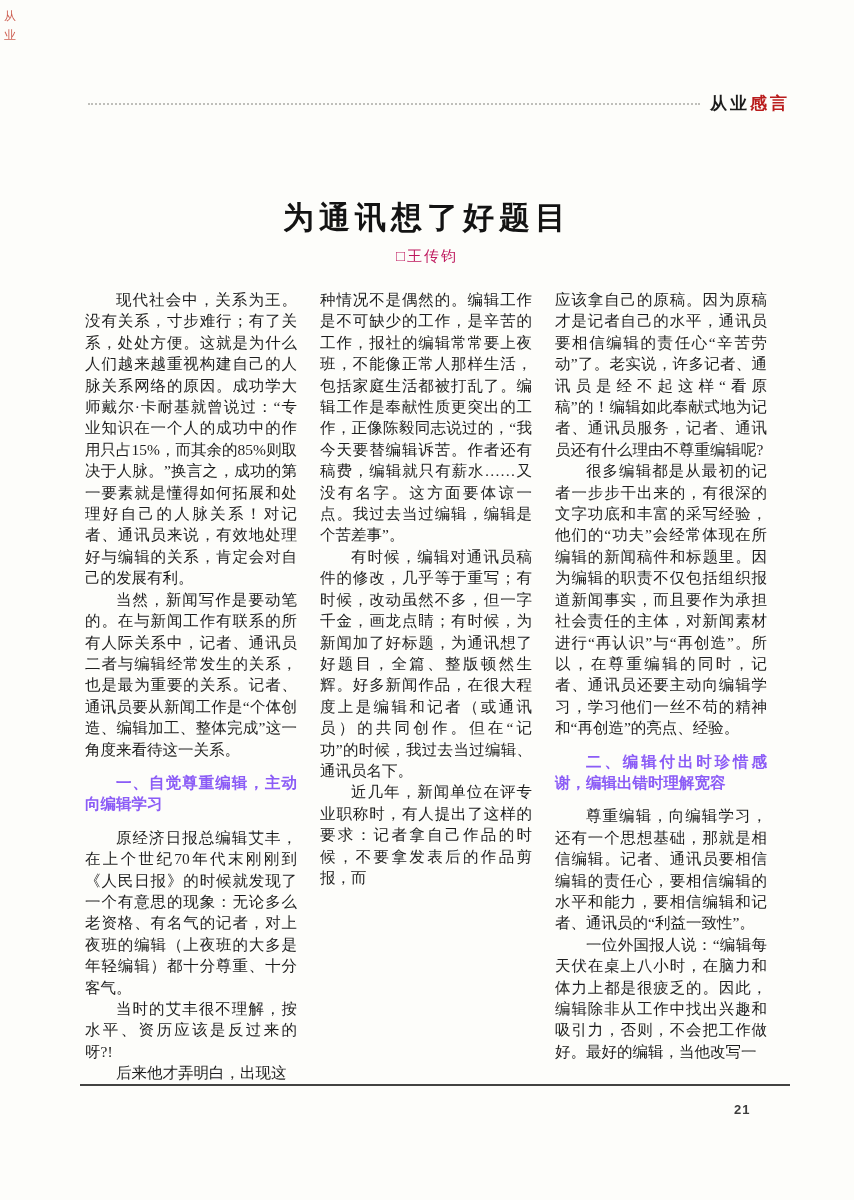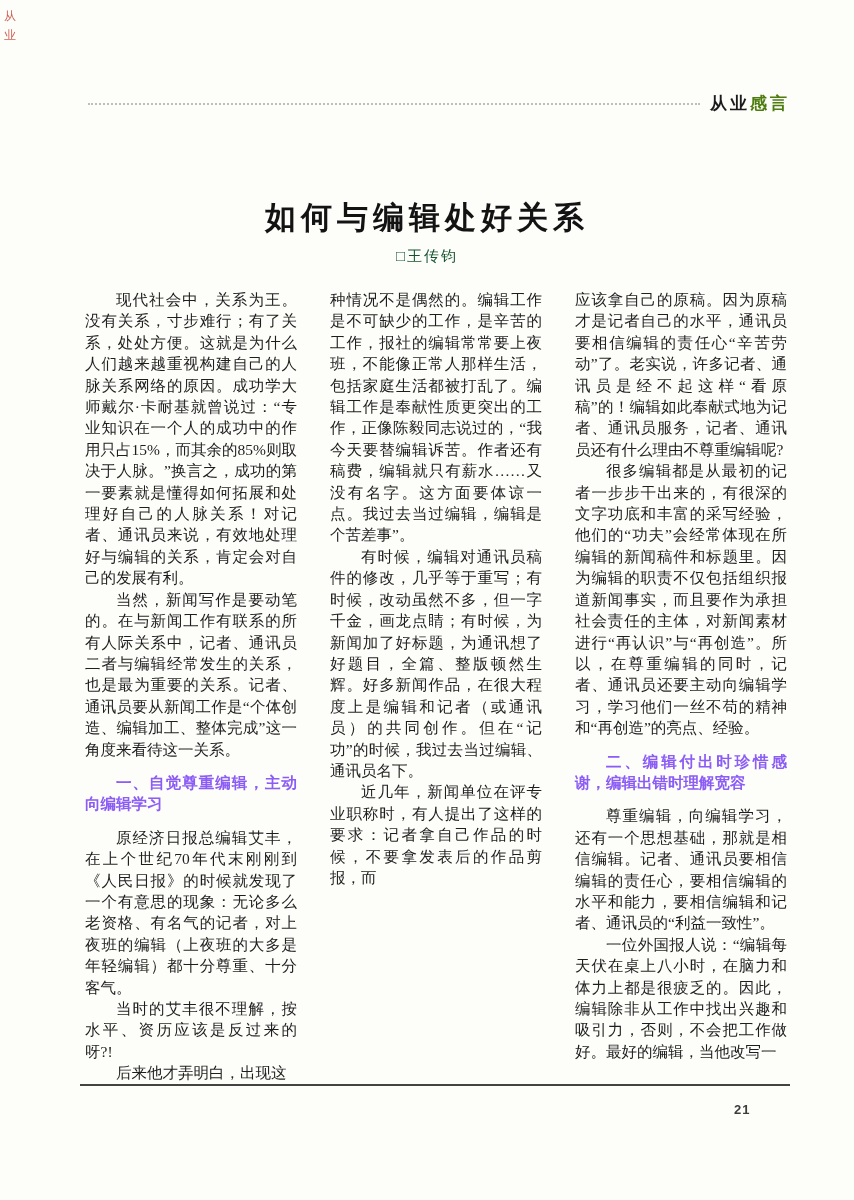--- a/index.html
+++ b/index.html
@@ -32,38 +32,38 @@
     flex:1;height:0;
     border-top:2px dotted #bfbfba;
     margin-right:10px;
   }
   .section-label{
     font-family:"Liberation Sans","DejaVu Sans",sans-serif;
     font-weight:bold;font-size:17px;letter-spacing:3px;
     white-space:nowrap;
   }
   .label-bold{color:#1b1b1b;}
-  .label-light{color:#4d7c0f;}
+  .label-light{color:#b91c1c;}
   
   .title{
     position:absolute;top:197px;left:0;width:854px;margin:0;
     text-align:center;
     font-family:"Liberation Serif","DejaVu Serif",serif;
     font-weight:bold;font-size:31px;letter-spacing:5px;
     color:#131313;
   }
   .author{
     position:absolute;top:247px;left:0;width:854px;
     text-align:center;
-    font-size:15px;letter-spacing:2px;color:#14532d;
+    font-size:15px;letter-spacing:2px;color:#be185d;
   }
   
   .columns{
     position:absolute;top:289px;left:85px;width:702px;height:796px;
-    display:flex;gap:33px;overflow:hidden;
+    display:flex;gap:23px;overflow:hidden;
   }
   .col{
     flex:0 0 212px;width:212px;
     font-size:15.5px;line-height:21.4px;
     text-align:justify;
     color:#1e1e1e;
   }
   .col p{margin:0;}
   .col p.indent{text-indent:2em;}
   .col h3{
@@ -95,21 +95,21 @@
     <span>业</span>
   </div>
 
   <div class="header">
     <div class="dotted-rule"></div>
     <div class="section-label">
       <span class="label-bold">从业</span><span class="label-light">感言</span>
     </div>
   </div>
 
-  <h1 class="title">如何与编辑处好关系</h1>
+  <h1 class="title">为通讯想了好题目</h1>
 
   <div class="author">□王传钧</div>
 
   <div class="columns">
     <div class="col">
         <p class="indent">现代社会中，关系为王。没有关系，寸步难行；有了关系，处处方便。这就是为什么人们越来越重视构建自己的人脉关系网络的原因。成功学大师戴尔·卡耐基就曾说过：“专业知识在一个人的成功中的作用只占15%，而其余的85%则取决于人脉。”换言之，成功的第一要素就是懂得如何拓展和处理好自己的人脉关系！对记者、通讯员来说，有效地处理好与编辑的关系，肯定会对自己的发展有利。</p>
         <p class="indent">当然，新闻写作是要动笔的。在与新闻工作有联系的所有人际关系中，记者、通讯员二者与编辑经常发生的关系，也是最为重要的关系。记者、通讯员要从新闻工作是“个体创造、编辑加工、整体完成”这一角度来看待这一关系。</p>
         <h3>一、自觉尊重编辑，主动向编辑学习</h3>
         <p class="indent">原经济日报总编辑艾丰，在上个世纪70年代末刚刚到《人民日报》的时候就发现了一个有意思的现象：无论多么老资格、有名气的记者，对上夜班的编辑（上夜班的大多是年轻编辑）都十分尊重、十分客气。</p>
         <p class="indent">当时的艾丰很不理解，按水平、资历应该是反过来的呀?!</p>

